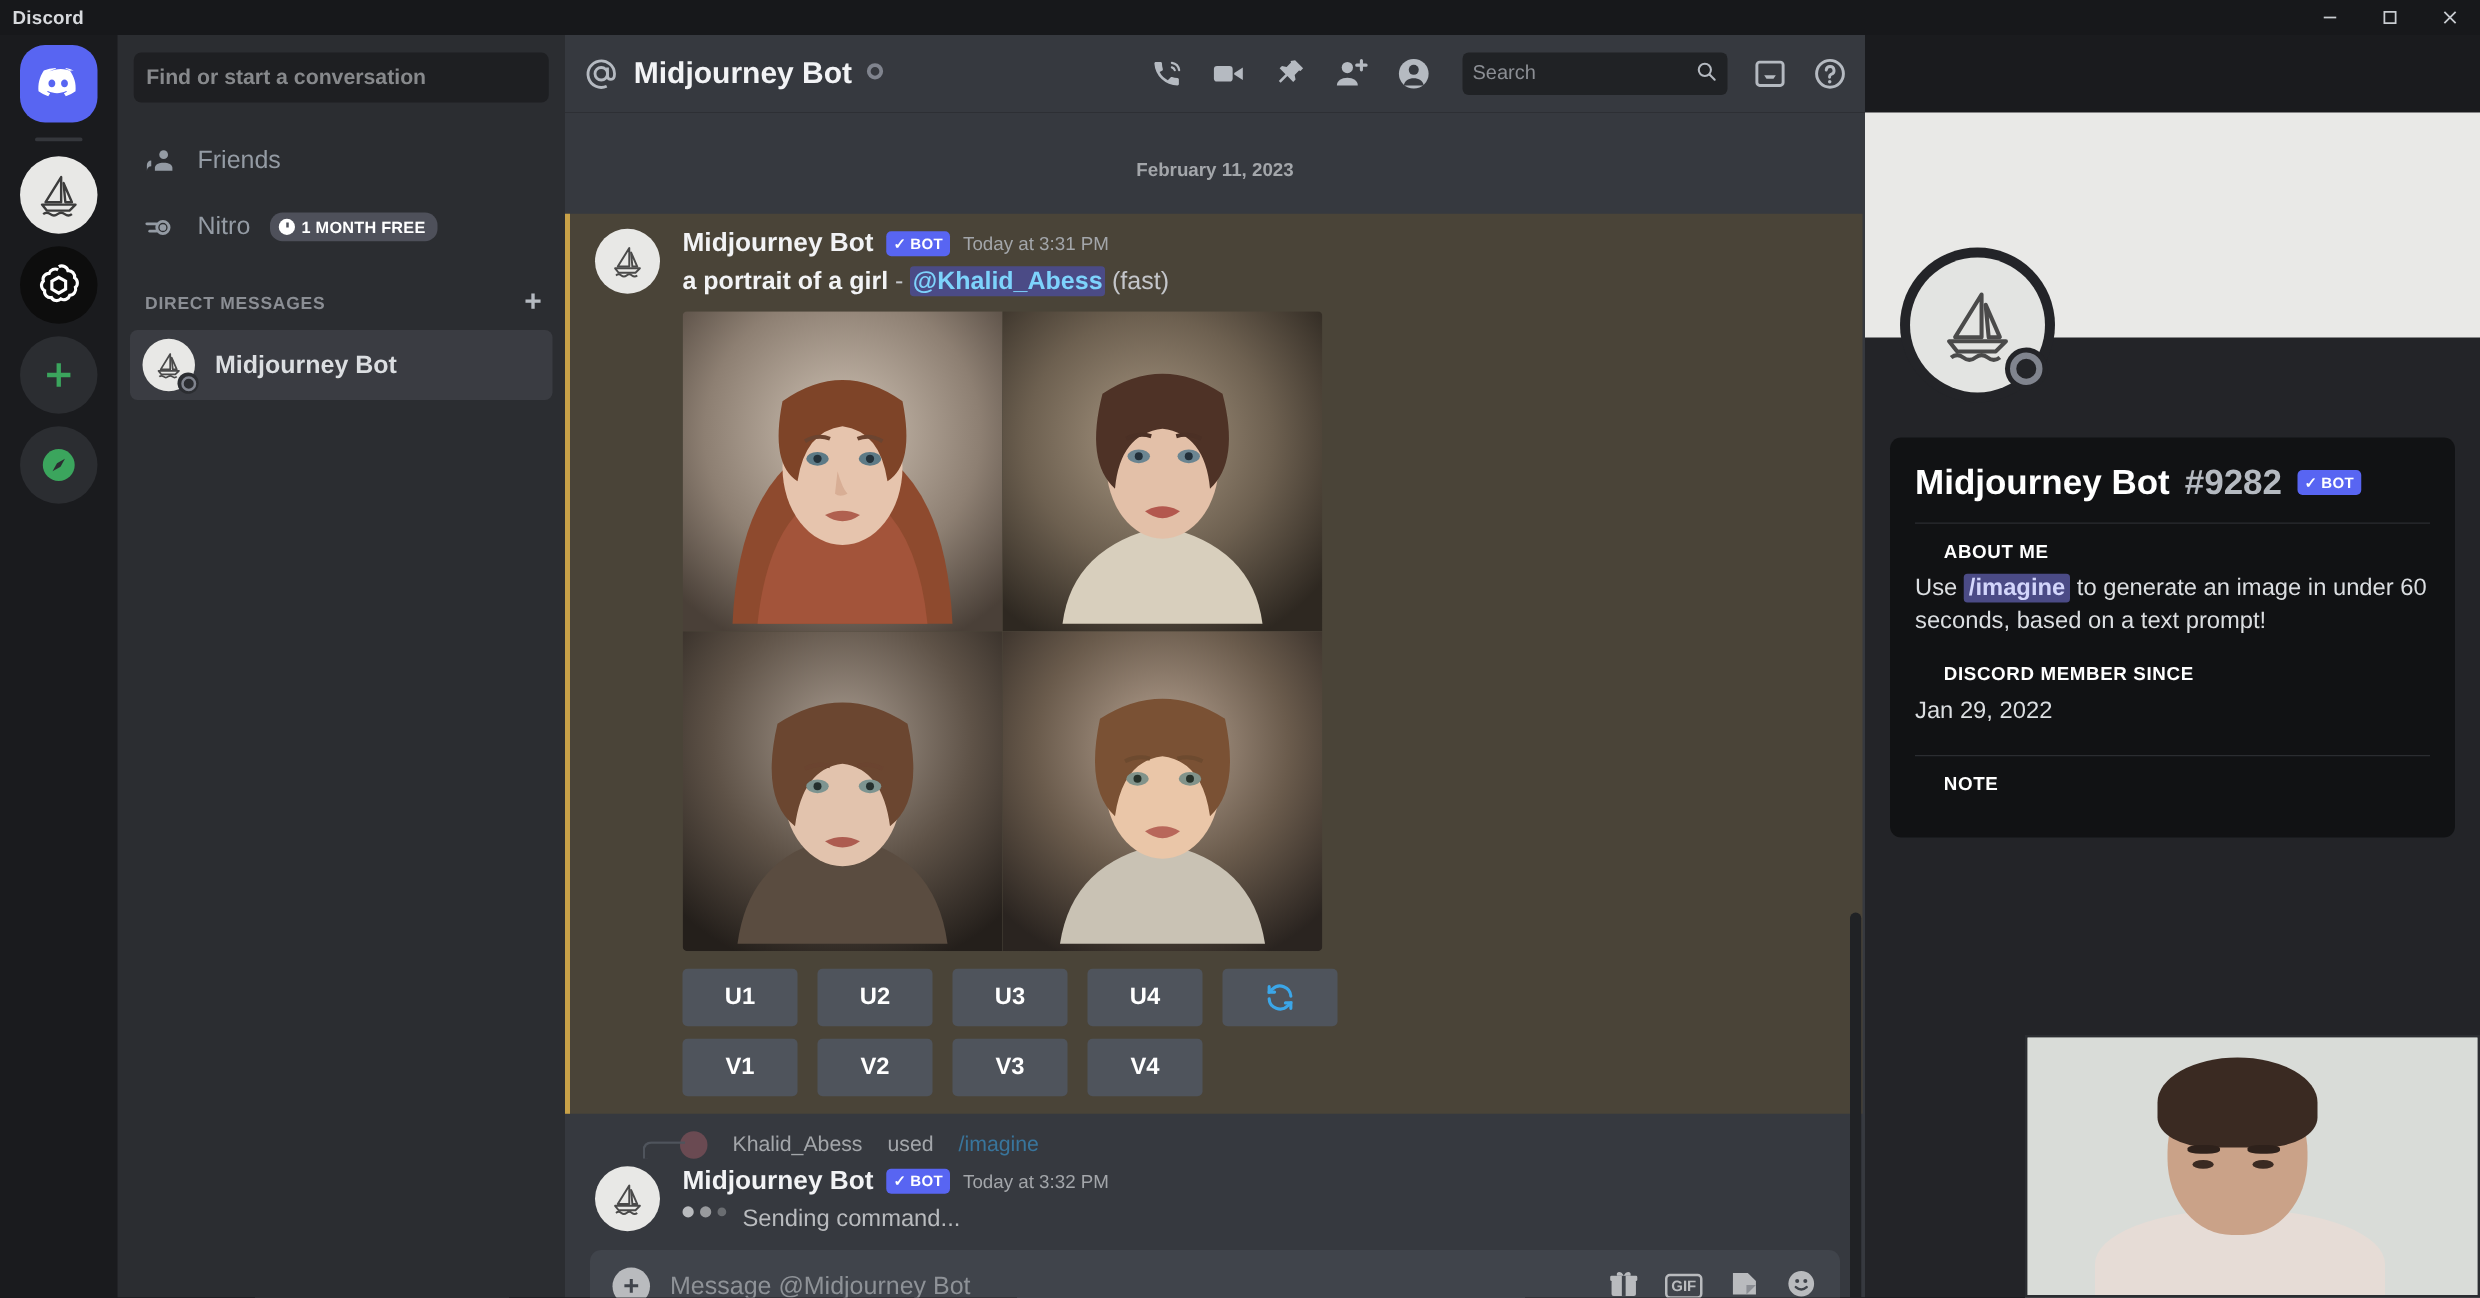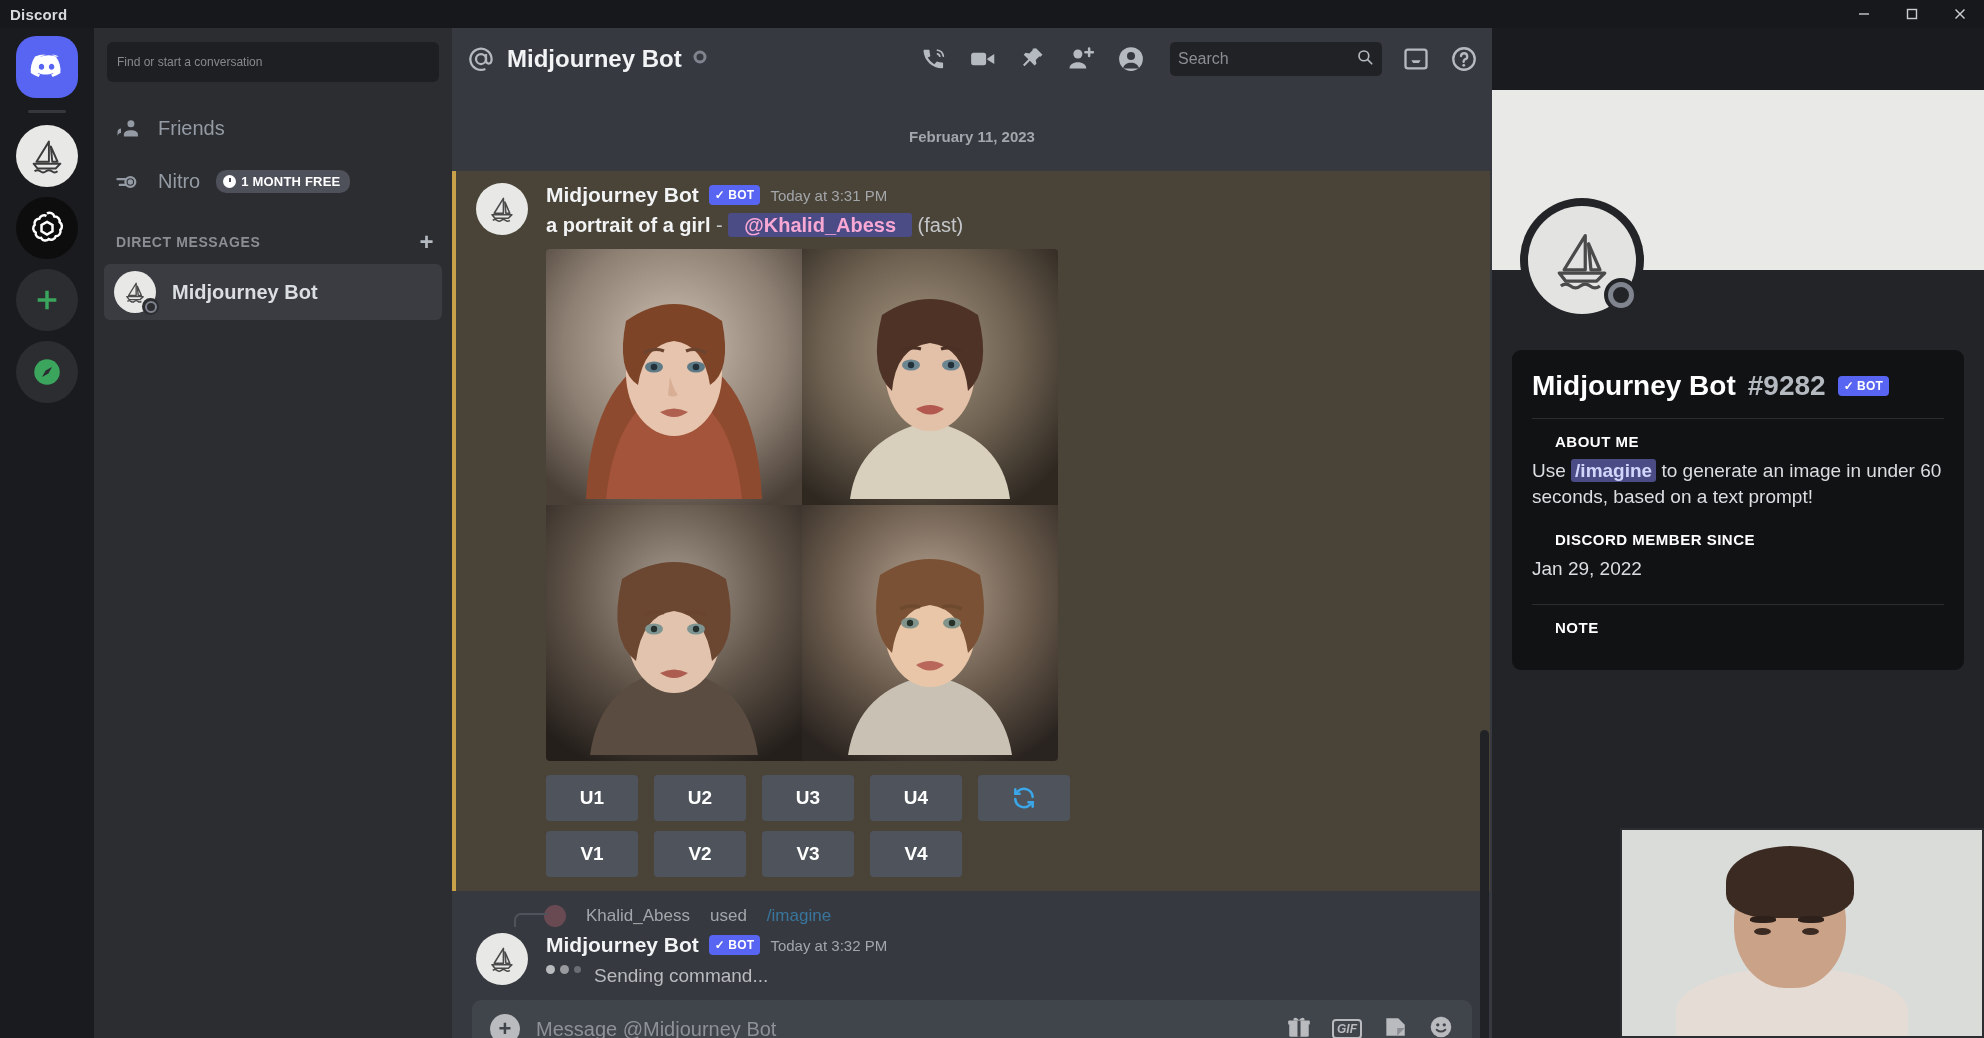--- a/index.html
+++ b/index.html
@@ -49,21 +49,21 @@
   
   .sidebar {
     position: absolute; left: 94px; top: 28px; width: 358px; height: 1010px;
     background: #2b2d31;
   }
   .search-wrap { padding: 14px 13px 12px 13px; }
   .search-box {
     width: 100%; height: 40px; background: #1e1f22; border-radius: 6px;
     display: flex; align-items: center; padding: 0 10px;
   }
-  .search-box span { color: #87898c; font-size: 12px; }
+  .search-box span { color: #87898c; font-size: 17px; font-weight: bold; }
   .nav-list { padding: 8px 10px 0 10px; }
   .nav-row {
     height: 53px; display: flex; align-items: center; gap: 16px;
     border-radius: 6px; padding: 0 10px; color: #949ba4;
   }
   .nav-row .label { font-size: 20px; font-weight: 500; }
   .nitro-badge {
     background: #4e505a; color: #fff; font-size: 13px; font-weight: bold;
     border-radius: 10px; padding: 4px 10px 4px 7px; display: flex; align-items: center; gap: 5px;
     letter-spacing: .2px;
@@ -147,21 +147,21 @@
   .msg-author { color: #f2f3f5; font-size: 21px; font-weight: bold; }
   .bot-tag {
     background: #5865f2; color: #fff; font-size: 12px; font-weight: bold;
     border-radius: 4px; padding: 3px 6px; display: inline-flex; align-items: center; gap: 3px;
     letter-spacing: .3px;
   }
   .msg-time { color: #a3a6aa; font-size: 15px; }
   .msg-prompt { margin-top: 7px; font-size: 20px; color: #dbdee1; }
   .msg-prompt .bold { font-weight: bold; color: #f2f3f5; }
   .mention-chip {
-    background: #4b4b86; color: #f9a8d4; border-radius: 3px; padding: 1px 16px;
+    background: #4b4b86; color: #7dd3fc; border-radius: 3px; padding: 1px 2px;
     font-weight: 600;
   }
   .msg-prompt .muted { color: #c4c6ca; }
 
   
   .grid {
     margin-top: 12px; width: 512px; height: 512px;
     display: grid; grid-template-columns: 1fr 1fr; grid-template-rows: 1fr 1fr;
     border-radius: 4px; overflow: hidden;
   }
@@ -211,21 +211,21 @@
   }
   .composer .plus {
     width: 30px; height: 30px; border-radius: 50%; background: #b9bbbe; color: #40444b;
     display: flex; align-items: center; justify-content: center; font-size: 22px;
     font-weight: bold; line-height: 1; flex: none;
   }
   .composer .ph { color: #8e9297; font-size: 20px; }
   .composer .tools { margin-left: auto; display: flex; align-items: center; gap: 20px; color: #b9bbbe; }
   .gif-box {
     border: 2px solid #b9bbbe; border-radius: 4px; color: #b9bbbe;
-    font-size: 12px; font-weight: bold; padding: 1px 3px; font-style: italic;
+    font-size: 12px; font-weight: bold; padding: 1px 3px;
   }
 
   
   .profile {
     position: absolute; left: 1492px; top: 90px; width: 492px; height: 948px;
     background: #232428;
   }
   .banner {
     width: 100%; height: 180px; background: #e9e9e7;
   }

